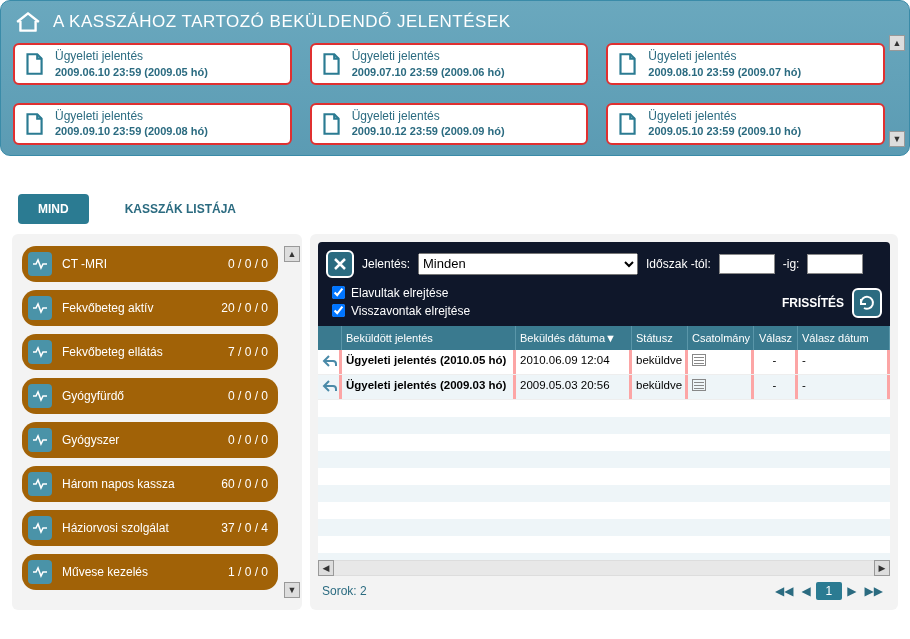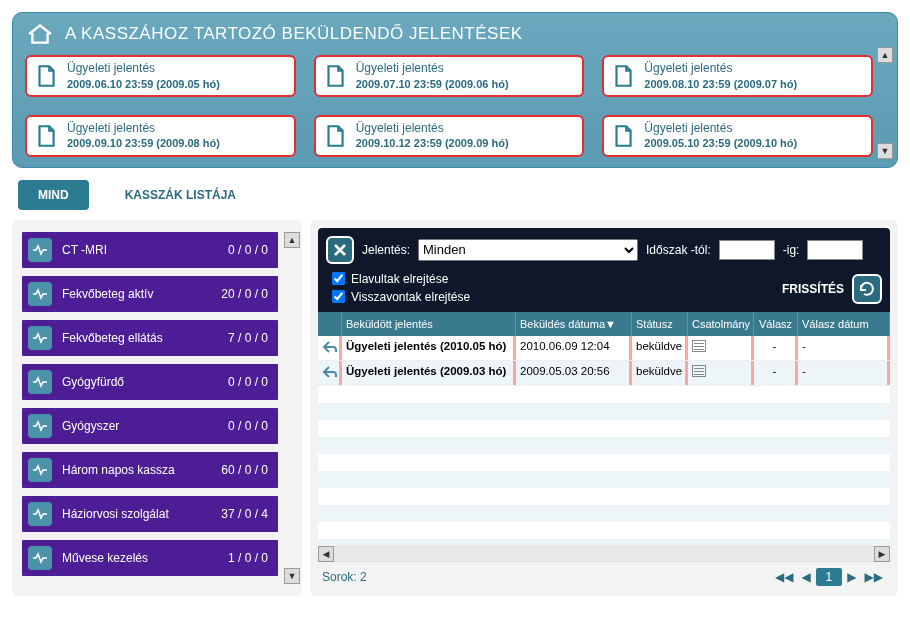--- a/index.html
+++ b/index.html
@@ -1,38 +1,38 @@
 <!DOCTYPE html>
 <html><head>
 <meta charset="utf-8">
 <style>
 * { box-sizing: border-box; margin: 0; padding: 0; font-family: Arial, sans-serif; }
 body { background: #fff; font-size: 12px; width: 910px; }
 
-.top-panel { margin: 12px; border: 1px solid #3a8ba8; border-radius: 10px; background: linear-gradient(#6aa8be, #5b9bb3); position: relative; }
+.top-panel { border: 1px solid #3a8ba8; border-radius: 10px; background: linear-gradient(#6aa8be, #5b9bb3); position: relative; }
 .top-header { display: flex; align-items: center; padding: 10px 14px 6px; color: #fff; font-size: 17px; font-weight: 300; letter-spacing: 0.5px; }
 .home-icon { width: 26px; height: 22px; margin-right: 12px; }
 .report-grid { display: grid; grid-template-columns: repeat(3, 1fr); gap: 18px; padding: 4px 24px 10px 12px; }
 .report-card { background: #fff; border: 2px solid #e03030; border-radius: 6px; display: flex; align-items: center; padding: 4px 6px; gap: 8px; }
 .doc-icon { width: 26px; height: 26px; flex: none; }
 .report-text { color: #2b6b80; line-height: 1.3; }
 .report-title { font-size: 12px; }
 .report-date { font-size: 11px; font-weight: bold; }
 .top-scroll { position: absolute; right: 4px; top: 34px; bottom: 8px; width: 16px; display: flex; flex-direction: column; justify-content: space-between; }
 .sb-btn { width: 16px; height: 16px; background: #ddd; border: 1px solid #999; display: flex; align-items: center; justify-content: center; font-size: 9px; color: #333; }
 
 .tabs { display: flex; gap: 16px; margin: 4px 18px 10px; align-items: center; }
-.tab { padding: 8px 20px; color: #2b6b80; font-weight: bold; font-size: 12px; cursor: pointer; }
+.tab { padding: 8px 20px; color: #2b6b80; font-weight: bold; font-size: 12px; cursor: pointer; margin-top: 34px; }
 .tab.active { background: #2b7b92; color: #fff; border-radius: 4px; }
 
 .main { display: flex; gap: 8px; margin: 0 12px 12px; }
 
 .left-col { width: 290px; background: #f3f3f3; border-radius: 6px; padding: 12px 6px; position: relative; }
 .left-scroll { position: absolute; right: 2px; top: 12px; bottom: 12px; width: 16px; display: flex; flex-direction: column; justify-content: space-between; }
-.sidebar-item { background: #4c1d95; color: #fff; border-radius: 1px; margin: 0 18px 8px 4px; padding: 6px 10px 6px 6px; display: flex; align-items: center; gap: 10px; cursor: pointer; }
+.sidebar-item { background: #a16207; color: #fff; border-radius: 14px; margin: 0 18px 8px 4px; padding: 6px 10px 6px 6px; display: flex; align-items: center; gap: 10px; cursor: pointer; }
 .sidebar-icon { width: 24px; height: 24px; background: #4a93a8; border-radius: 4px; display: flex; align-items: center; justify-content: center; flex: none; }
 .sidebar-label { flex: 1; font-size: 12px; }
 .sidebar-count { font-size: 12px; }
 
 .right-col { flex: 1; background: #f3f3f3; border-radius: 6px; padding: 8px; display: flex; flex-direction: column; }
 .filter-bar { background: #0f172a; border-radius: 4px 4px 0 0; padding: 8px; color: #fff; }
 .filter-row1 { display: flex; align-items: center; gap: 8px; margin-bottom: 8px; }
 .close-btn { width: 28px; height: 28px; background: #2b6b80; border: 2px solid #fff; border-radius: 6px; display: flex; align-items: center; justify-content: center; cursor: pointer; }
 .filter-select { flex: none; width: 220px; height: 22px; font-size: 13px; }
 .filter-input { width: 56px; height: 20px; border: 1px solid #888; }

